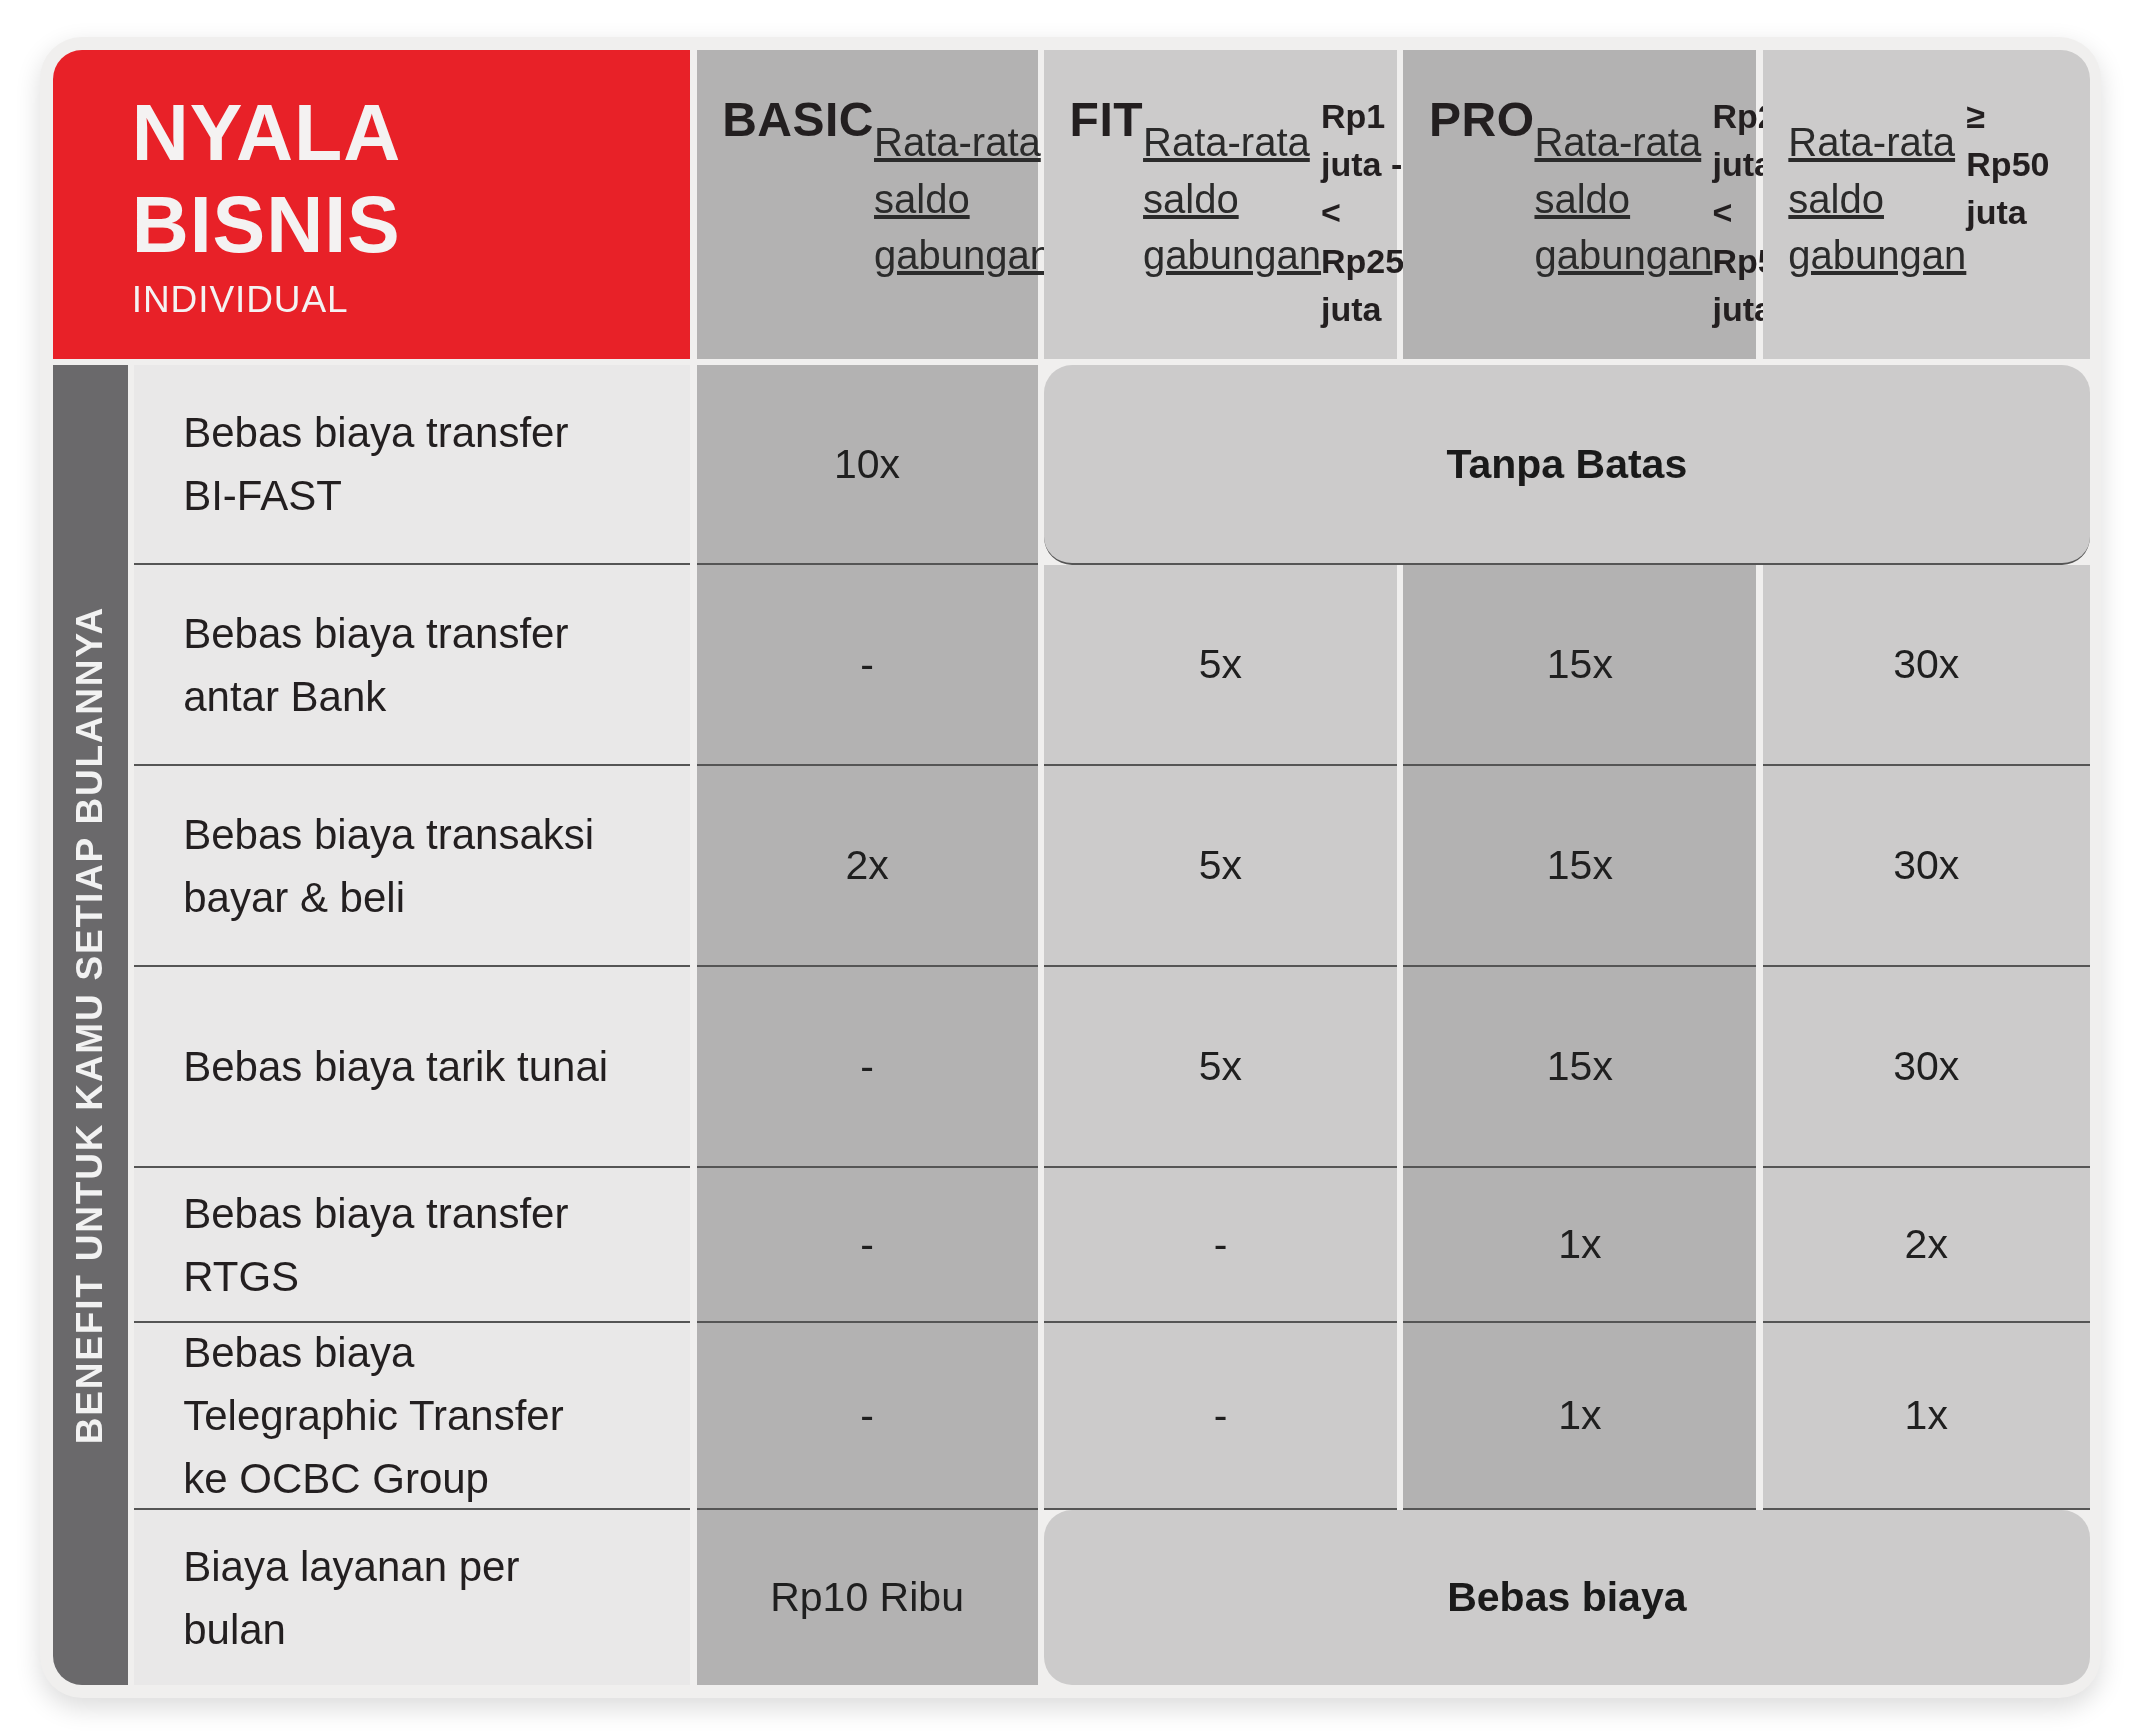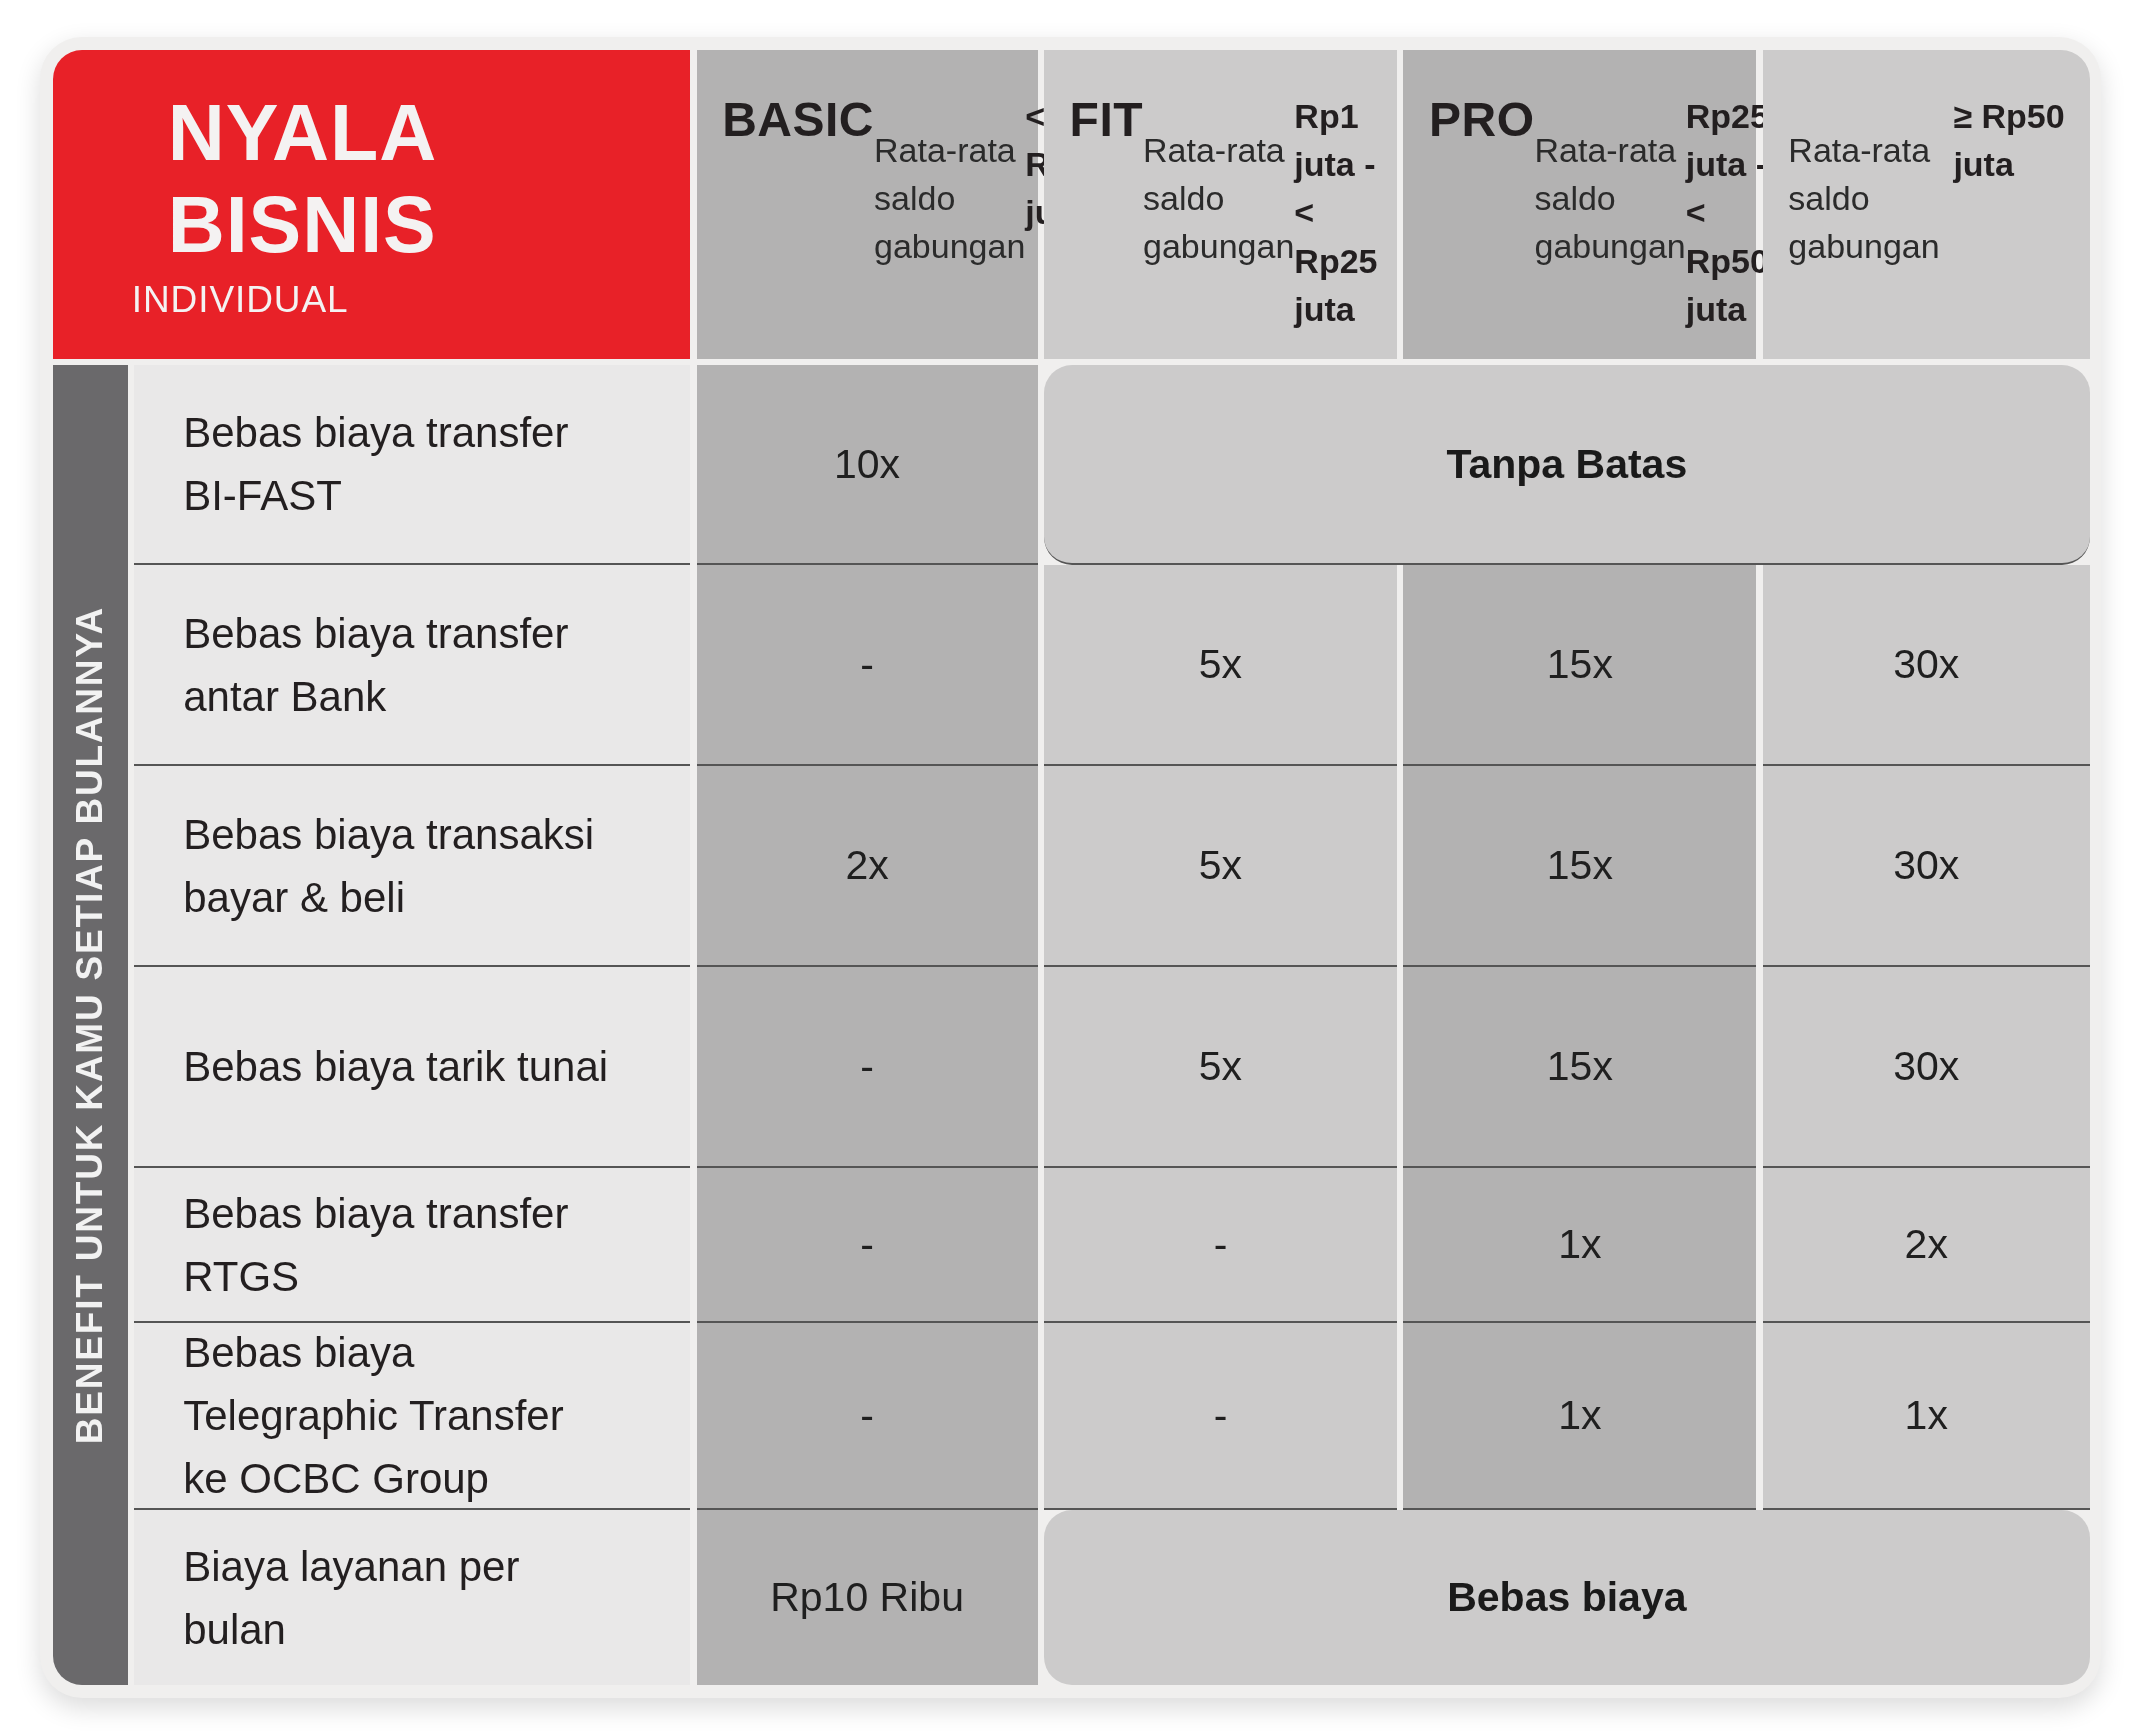--- a/index.html
+++ b/index.html
@@ -23,29 +23,28 @@
   .dark{background:#b3b2b2;}
   .light{background:#cccbcb;}
   .hdr-red{
     background:#e82128;border-top-left-radius:29px;
     display:flex;flex-direction:column;justify-content:center;
     padding-left:79px;color:#f4f2f2;
   }
   .product-title{
     font-size:79px;font-weight:700;line-height:1.16;letter-spacing:0.9px;
     white-space:pre-line;
-    margin-left:36px;
   }
   .product-subtitle{font-size:37px;font-weight:400;letter-spacing:0.9px;margin-top:9.1px;}
   .tier{
     display:flex;flex-direction:row;
     padding:42px 12.8px 0 25.6px;
   }
   .tier-name{font-size:48px;font-weight:700;color:#231f20;letter-spacing:0.5px;}
-  .tier-desc{font-size:34px;line-height:1.42;margin-top:34px;white-space:pre-line;color:#2b2b2b;}
+  .tier-desc{font-size:40px;line-height:1.42;margin-top:22px;white-space:pre-line;color:#2b2b2b;text-decoration:underline;}
   .tier-range{font-size:34px;font-weight:700;line-height:1.42;color:#231f20;}
   .radius-tr{border-top-right-radius:29px;}
   .radius-br{border-bottom-right-radius:29px;}
   .sidebar{
     background:#6a696b;border-bottom-left-radius:29px;
     display:flex;align-items:center;justify-content:center;
   }
   .sidebar-text{
     writing-mode:vertical-rl;transform:rotate(180deg);
     color:#f2f2f2;font-size:37px;font-weight:700;letter-spacing:1.8px;

